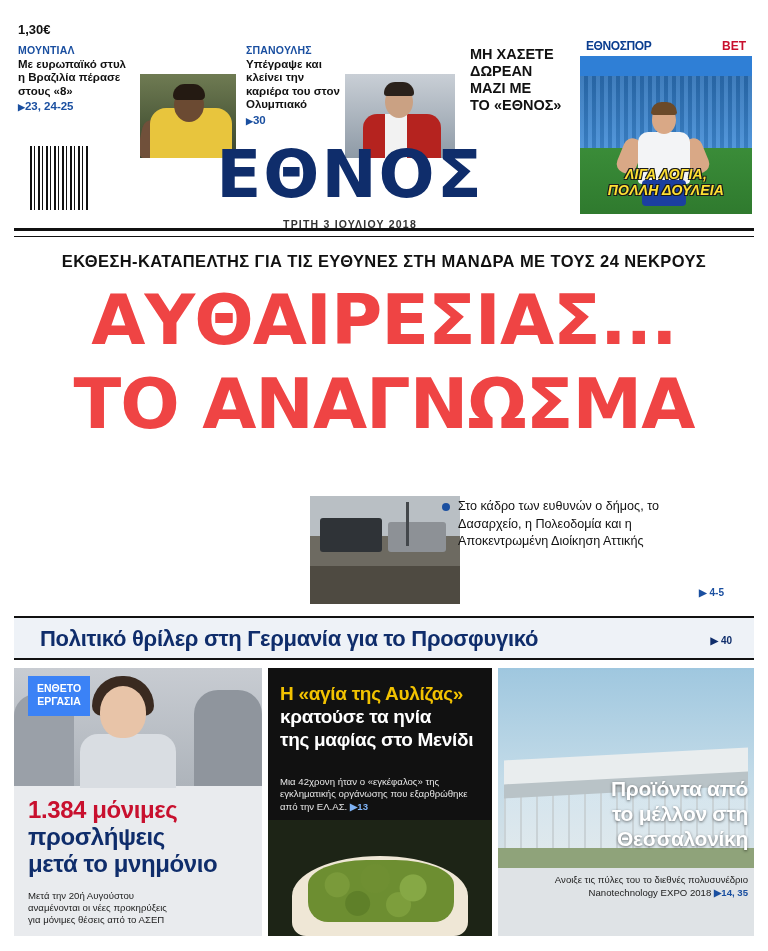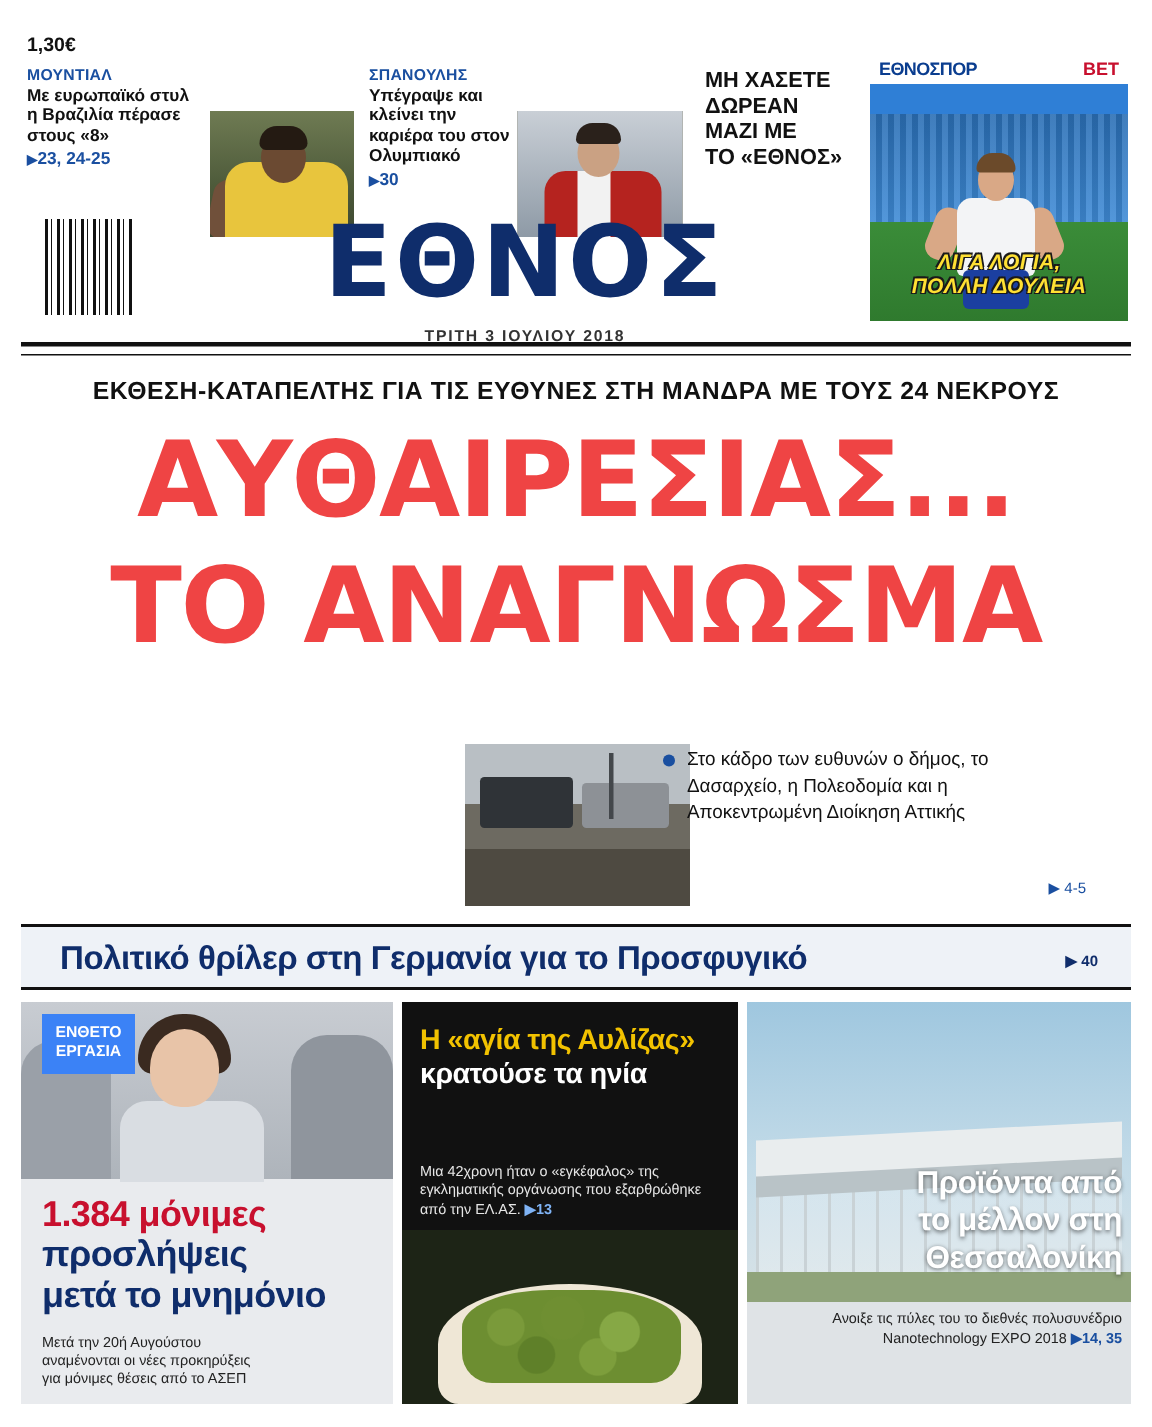--- a/index.html
+++ b/index.html
@@ -80,21 +80,21 @@
   .headline{position:absolute;left:14px;top:278px;width:740px;text-align:center;
      font-family:"DejaVu Sans", sans-serif;font-weight:700;color:#ef4444;
      font-size:70px;line-height:84px;letter-spacing:-1px;}
 
   
   .bullets{position:absolute;top:498px;font-size:12.6px;line-height:17.6px;color:#111;}
   .bullets.left{left:26px;width:276px;}
   .bullets.right{left:442px;width:282px;}
   .bul{position:relative;padding-left:16px;margin-bottom:8px;}
   .bul:before{content:"";position:absolute;left:0;top:5px;width:8px;height:8px;background:#1a4fa0;border-radius:50%;}
-  .bulpage{position:absolute;right:0;top:86px;color:#1a4fa0;font-weight:400;font-size:10px;}
+  .bulpage{position:absolute;right:0;top:86px;color:#1a4fa0;font-weight:700;font-size:10px;}
 
   .midphoto{position:absolute;left:310px;top:496px;width:150px;height:108px;overflow:hidden;}
   .midphoto .sky2{position:absolute;left:0;top:0;width:150px;height:40px;background:#b9bfc4;}
   .midphoto .ground{position:absolute;left:0;top:40px;width:150px;height:68px;background:#6d6a61;}
   .midphoto .mud{position:absolute;left:0;top:70px;width:150px;height:38px;background:#4e4a41;}
   .midphoto .truck{position:absolute;left:10px;top:22px;width:62px;height:34px;background:#2f3337;border-radius:3px;}
   .midphoto .truck2{position:absolute;left:78px;top:26px;width:58px;height:30px;background:#8d9196;border-radius:3px;}
   .midphoto .pole{position:absolute;left:96px;top:6px;width:3px;height:44px;background:#43474b;}
 
   
@@ -267,20 +267,21 @@
       <span>προσλήψεις</span><br>
       <span>μετά το μνημόνιο</span>
     </div>
     <div class="body">Μετά την 20ή Αυγούστου αναμένονται οι νέες προκηρύξεις για μόνιμες θέσεις από το ΑΣΕΠ</div>
   </div>
 
   <div class="panel p2">
     <div class="ttl">
       <span class="y">Η «αγία της Αυλίζας»</span><br>
       <span>κρατούσε τα ηνία</span><br>
+      <span>της μαφίας στο Μενίδι</span>
     </div>
     <div class="body">
       <span>Μια 42χρονη ήταν ο «εγκέφαλος» της εγκληματικής οργάνωσης που εξαρθρώθηκε από την ΕΛ.ΑΣ.</span>
       <span class="pg"> ▶<span>13</span></span>
     </div>
     <div class="photo">
       <div class="bowl"></div>
         <div class="weed"></div>
     </div>
   </div>

